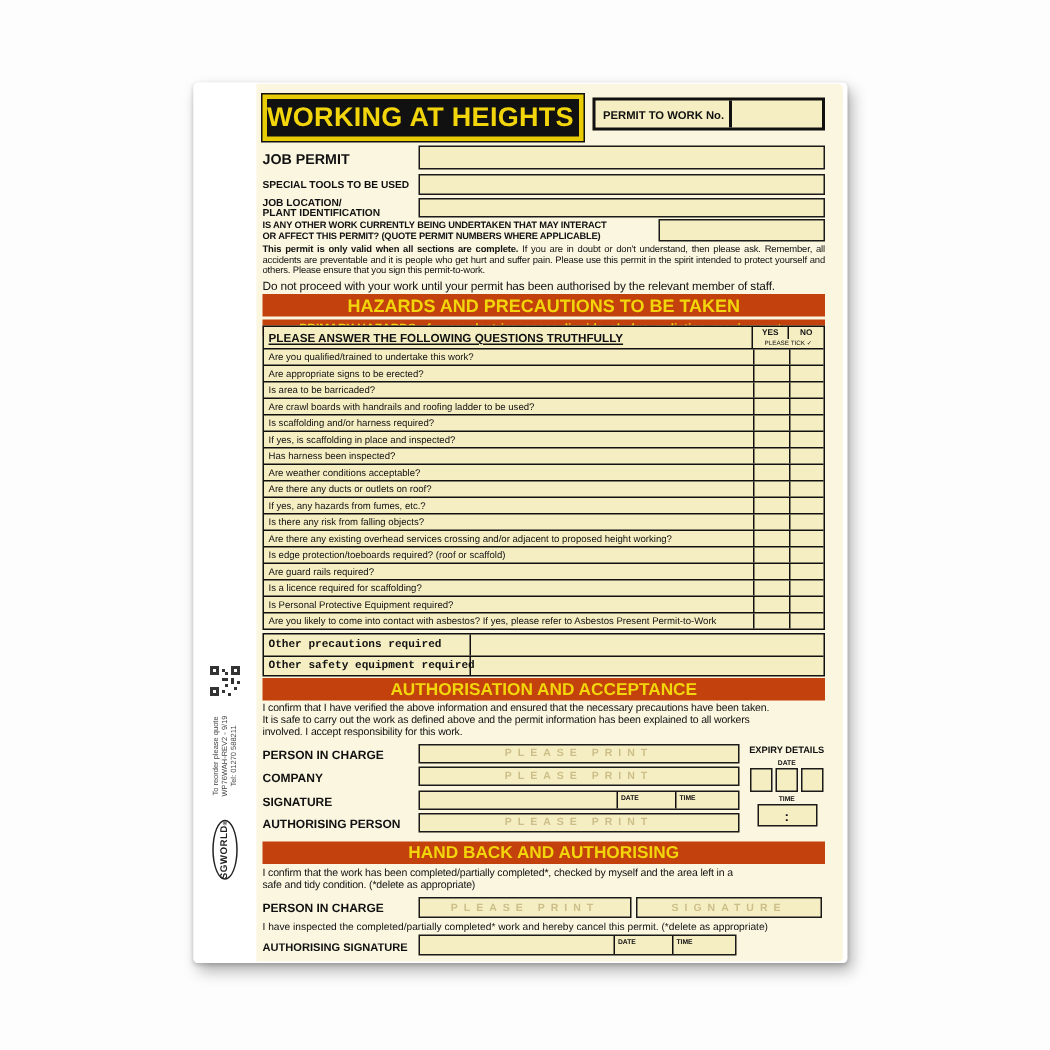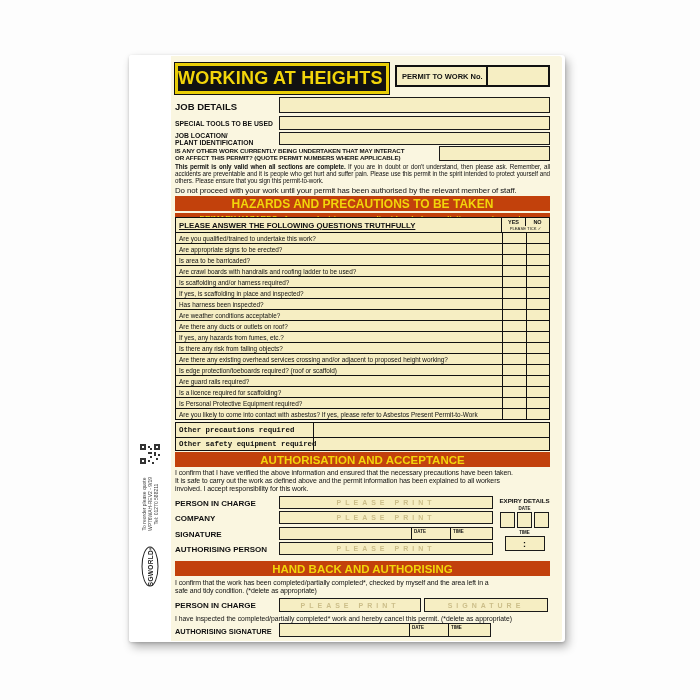--- a/index.html
+++ b/index.html
@@ -134,21 +134,21 @@
     <div class="form">
 
       <div class="abs title-box">
         <span>WORKING AT HEIGHTS</span>
       </div>
       <div class="abs permit-box">
         <div class="plabel">PERMIT TO WORK No.</div>
         <div class="pblank"></div>
       </div>
 
-      <div class="abs rlabel jd-lbl" style="left:4px; top:45px;">JOB DETAILS</div>
+      <div class="abs rlabel jd-lbl" style="left:4px; top:45px;">JOB PERMIT</div>
       <div class="abs field" style="left:108px; top:41px; width:271px; height:16px;"></div>
 
       <div class="abs rlabel sm-lbl" style="left:4px; top:64px;">SPECIAL TOOLS TO BE USED</div>
       <div class="abs field" style="left:108px; top:60px; width:271px; height:14px;"></div>
 
       <div class="abs rlabel sm-lbl pre" style="left:4px; top:76px;">JOB LOCATION/
 PLANT IDENTIFICATION</div>
       <div class="abs field" style="left:108px; top:76px; width:271px; height:13px;"></div>
 
       <div class="abs rlabel pre" style="left:4px; top:91px; font-size:6.2px; line-height:7px; letter-spacing:-.1px;">IS ANY OTHER WORK CURRENTLY BEING UNDERTAKEN THAT MAY INTERACT

